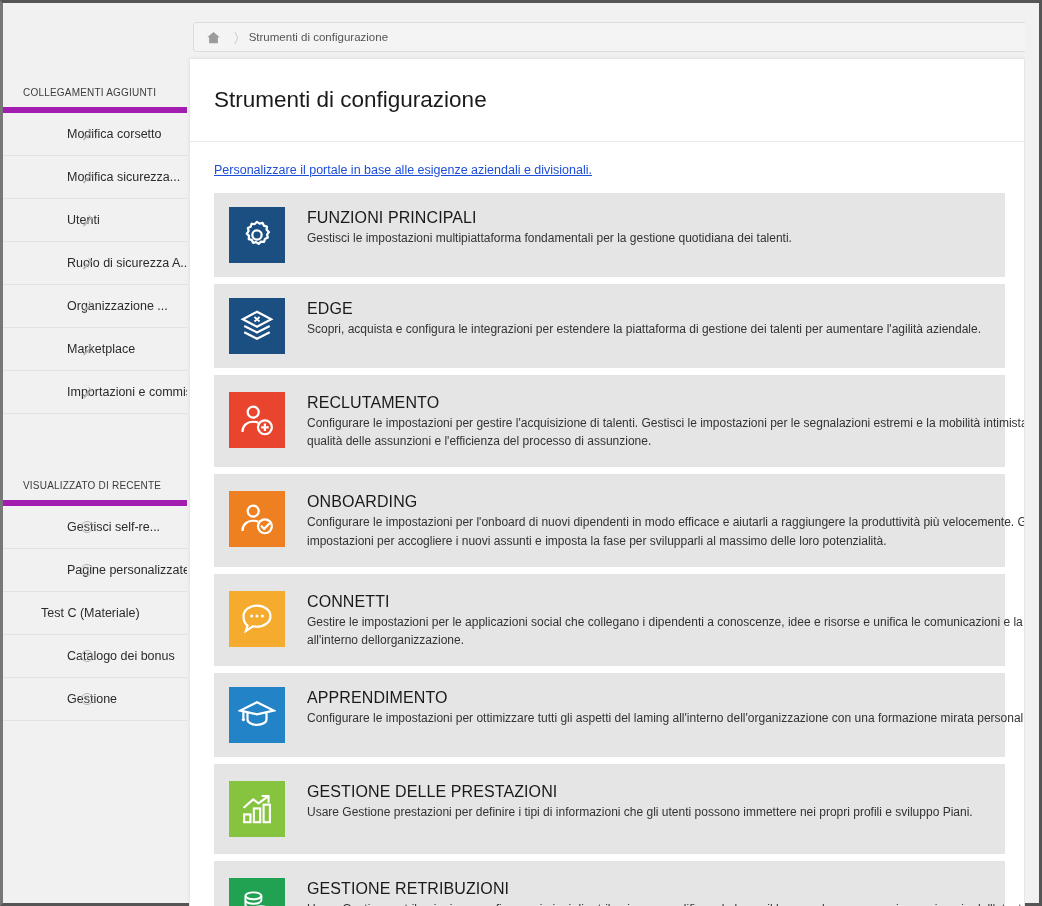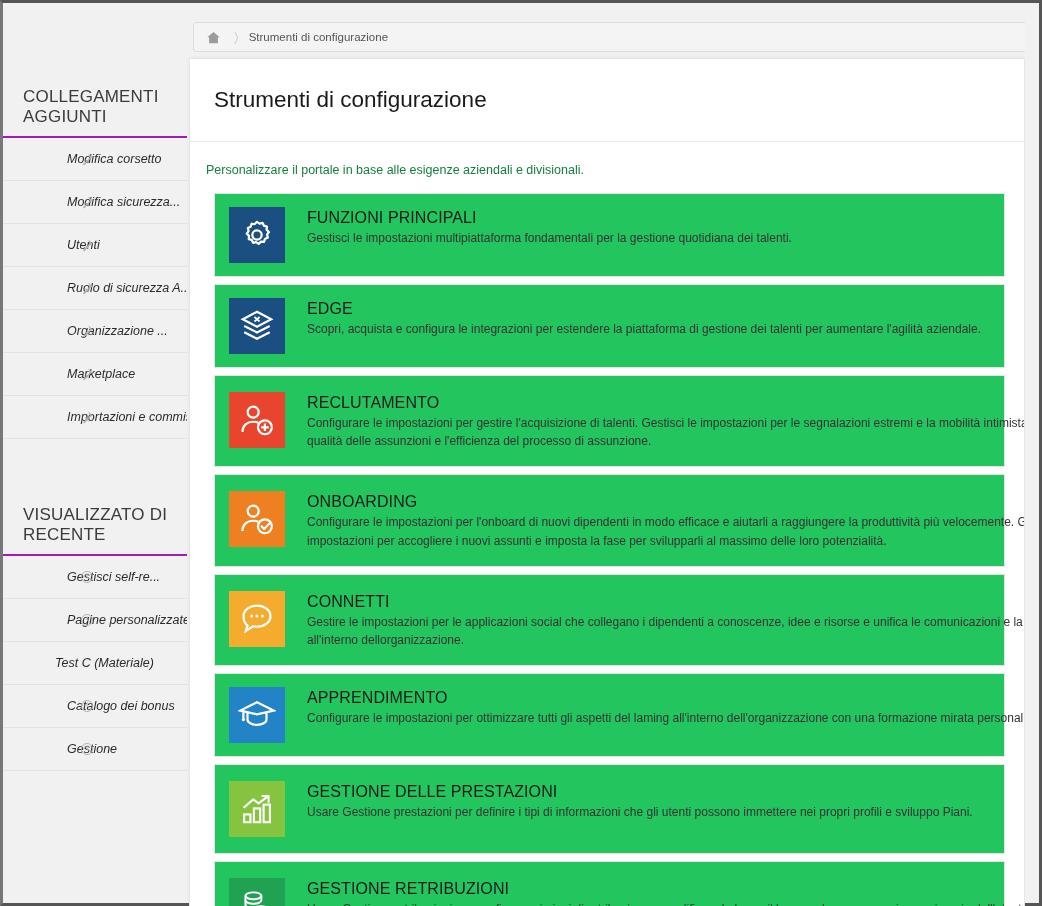--- a/index.html
+++ b/index.html
@@ -20,26 +20,26 @@
   }
   
   #sidebar {
     position: absolute;
     left: 0; top: 0;
     width: 184px; height: 900px;
     background: #f1f1f1;
     overflow: hidden;
   }
   .side-section-title {
-    font-size: 17px;
+    font-size: 10px;
     letter-spacing: .2px;
     color: #3b3b3b;
     padding: 0 0 9px 20px;
   }
-  .side-group { border-top: 2px solid #a21caf; font-style: italic; }
+  .side-group { border-top: 6px solid #a21caf; }
   .side-item {
     display: flex;
     align-items: center;
     height: 43px;
     border-bottom: 1px solid #e2e2e2;
     padding-left: 38px;
     cursor: pointer;
     background: #f1f1f1;
   }
   .side-item .ico {
@@ -49,21 +49,21 @@
     display: inline-flex;
     align-items: center; justify-content: center;
   }
   .side-item .lbl {
     font-size: 12.5px;
     color: #2b2b2b;
     white-space: nowrap;
     overflow: hidden;
     margin-left: 26px;
   }
-  .side-item.noicon .lbl { margin-left: 14px; }
+  .side-item.noicon .lbl { margin-left: 0px; }
   .side-item-inner { position: relative; display: flex; align-items: center; width: 100%; }
   
   #content-wrap {
     position: absolute;
     left: 184px; top: 0;
     width: 852px; height: 900px;
   }
   #breadcrumb {
     position: absolute;
     left: 6px; top: 19px;
@@ -106,29 +106,30 @@
     font-weight: normal;
     color: #1a1a1a;
     padding: 28px 0 0 24px;
   }
   #title-rule {
     margin-top: 28px;
     border-top: 1px solid #e9e9e9;
   }
   #subtitle {
     font-size: 12.5px;
-    color: #15803d;
-    padding: 21px 0 0 16px;
+    color: #1d4ed8;
+    padding: 21px 0 0 24px;
+    text-decoration: underline;
   }
   #cards { padding: 16px 0 0 24px; }
   .card {
     position: relative;
     width: 791px;
     border: 1px solid #e4e4e4;
-    background: #22c55e;
+    background: #e5e5e5;
     margin-bottom: 7px;
     padding: 13px 14px 13px 14px;
     display: flex;
     cursor: pointer;
   }
   .card-icon {
     flex: 0 0 auto;
     width: 56px; height: 56px;
     display: flex; align-items: center; justify-content: center;
   }

